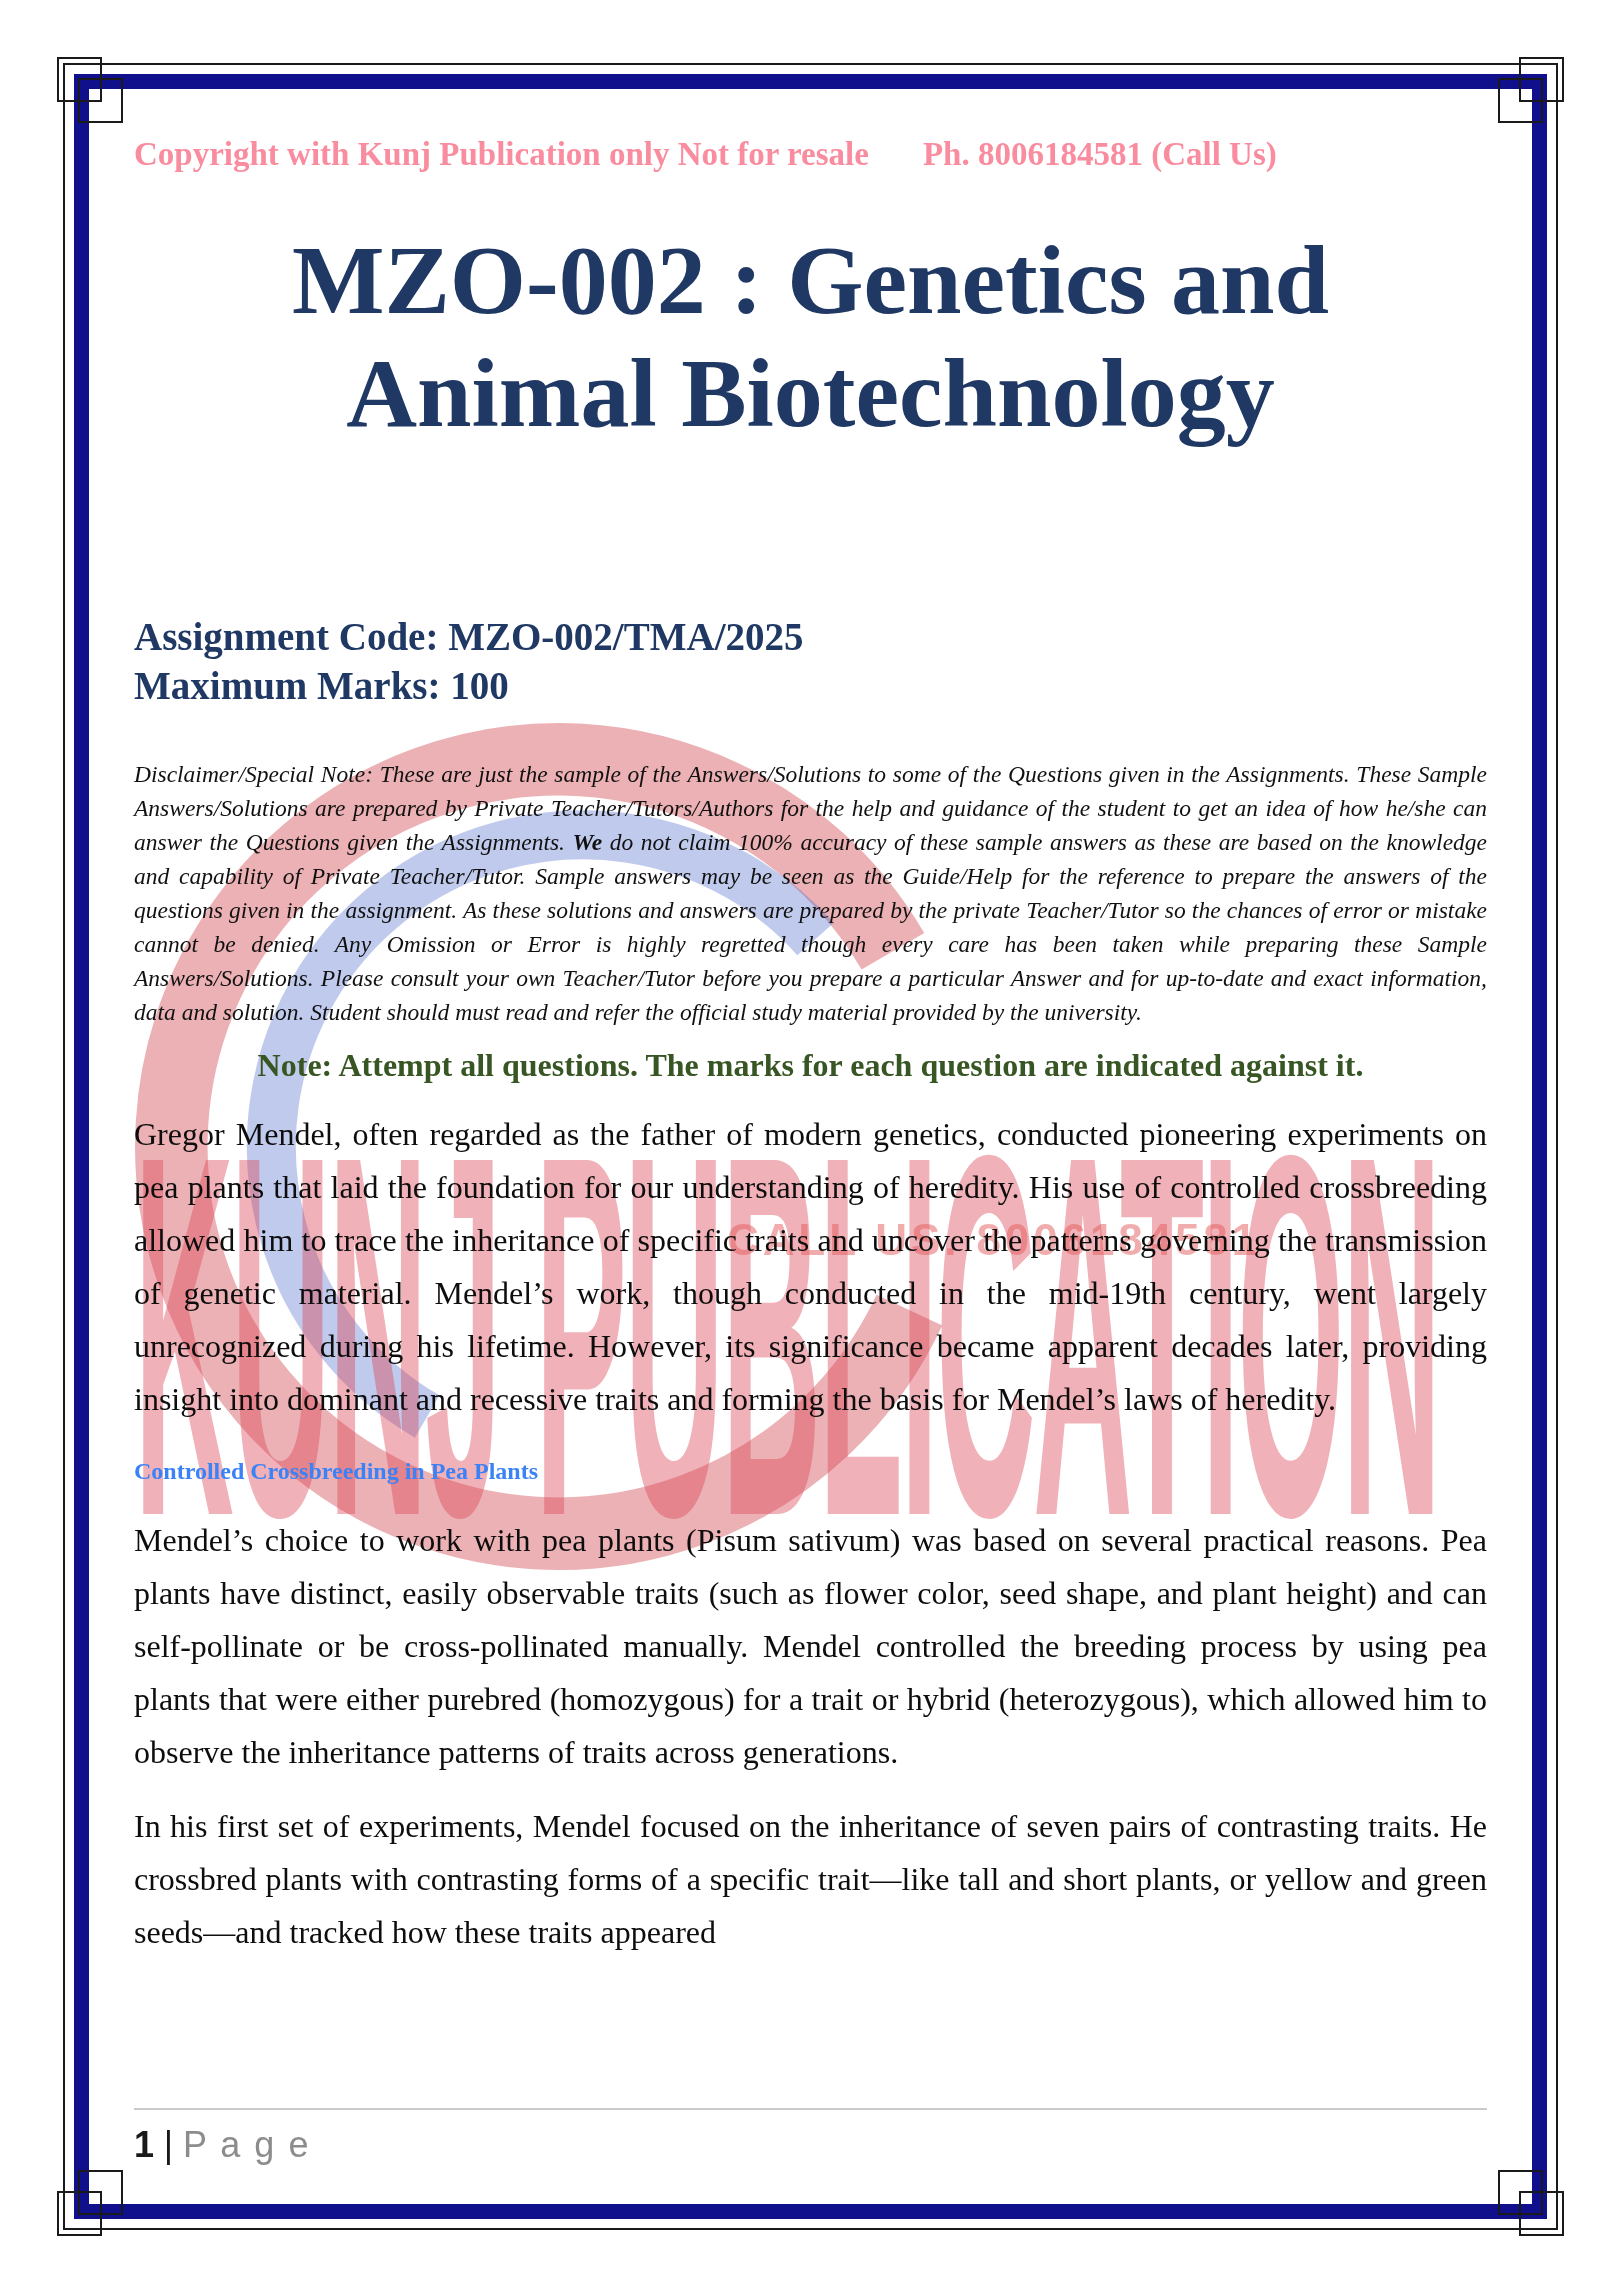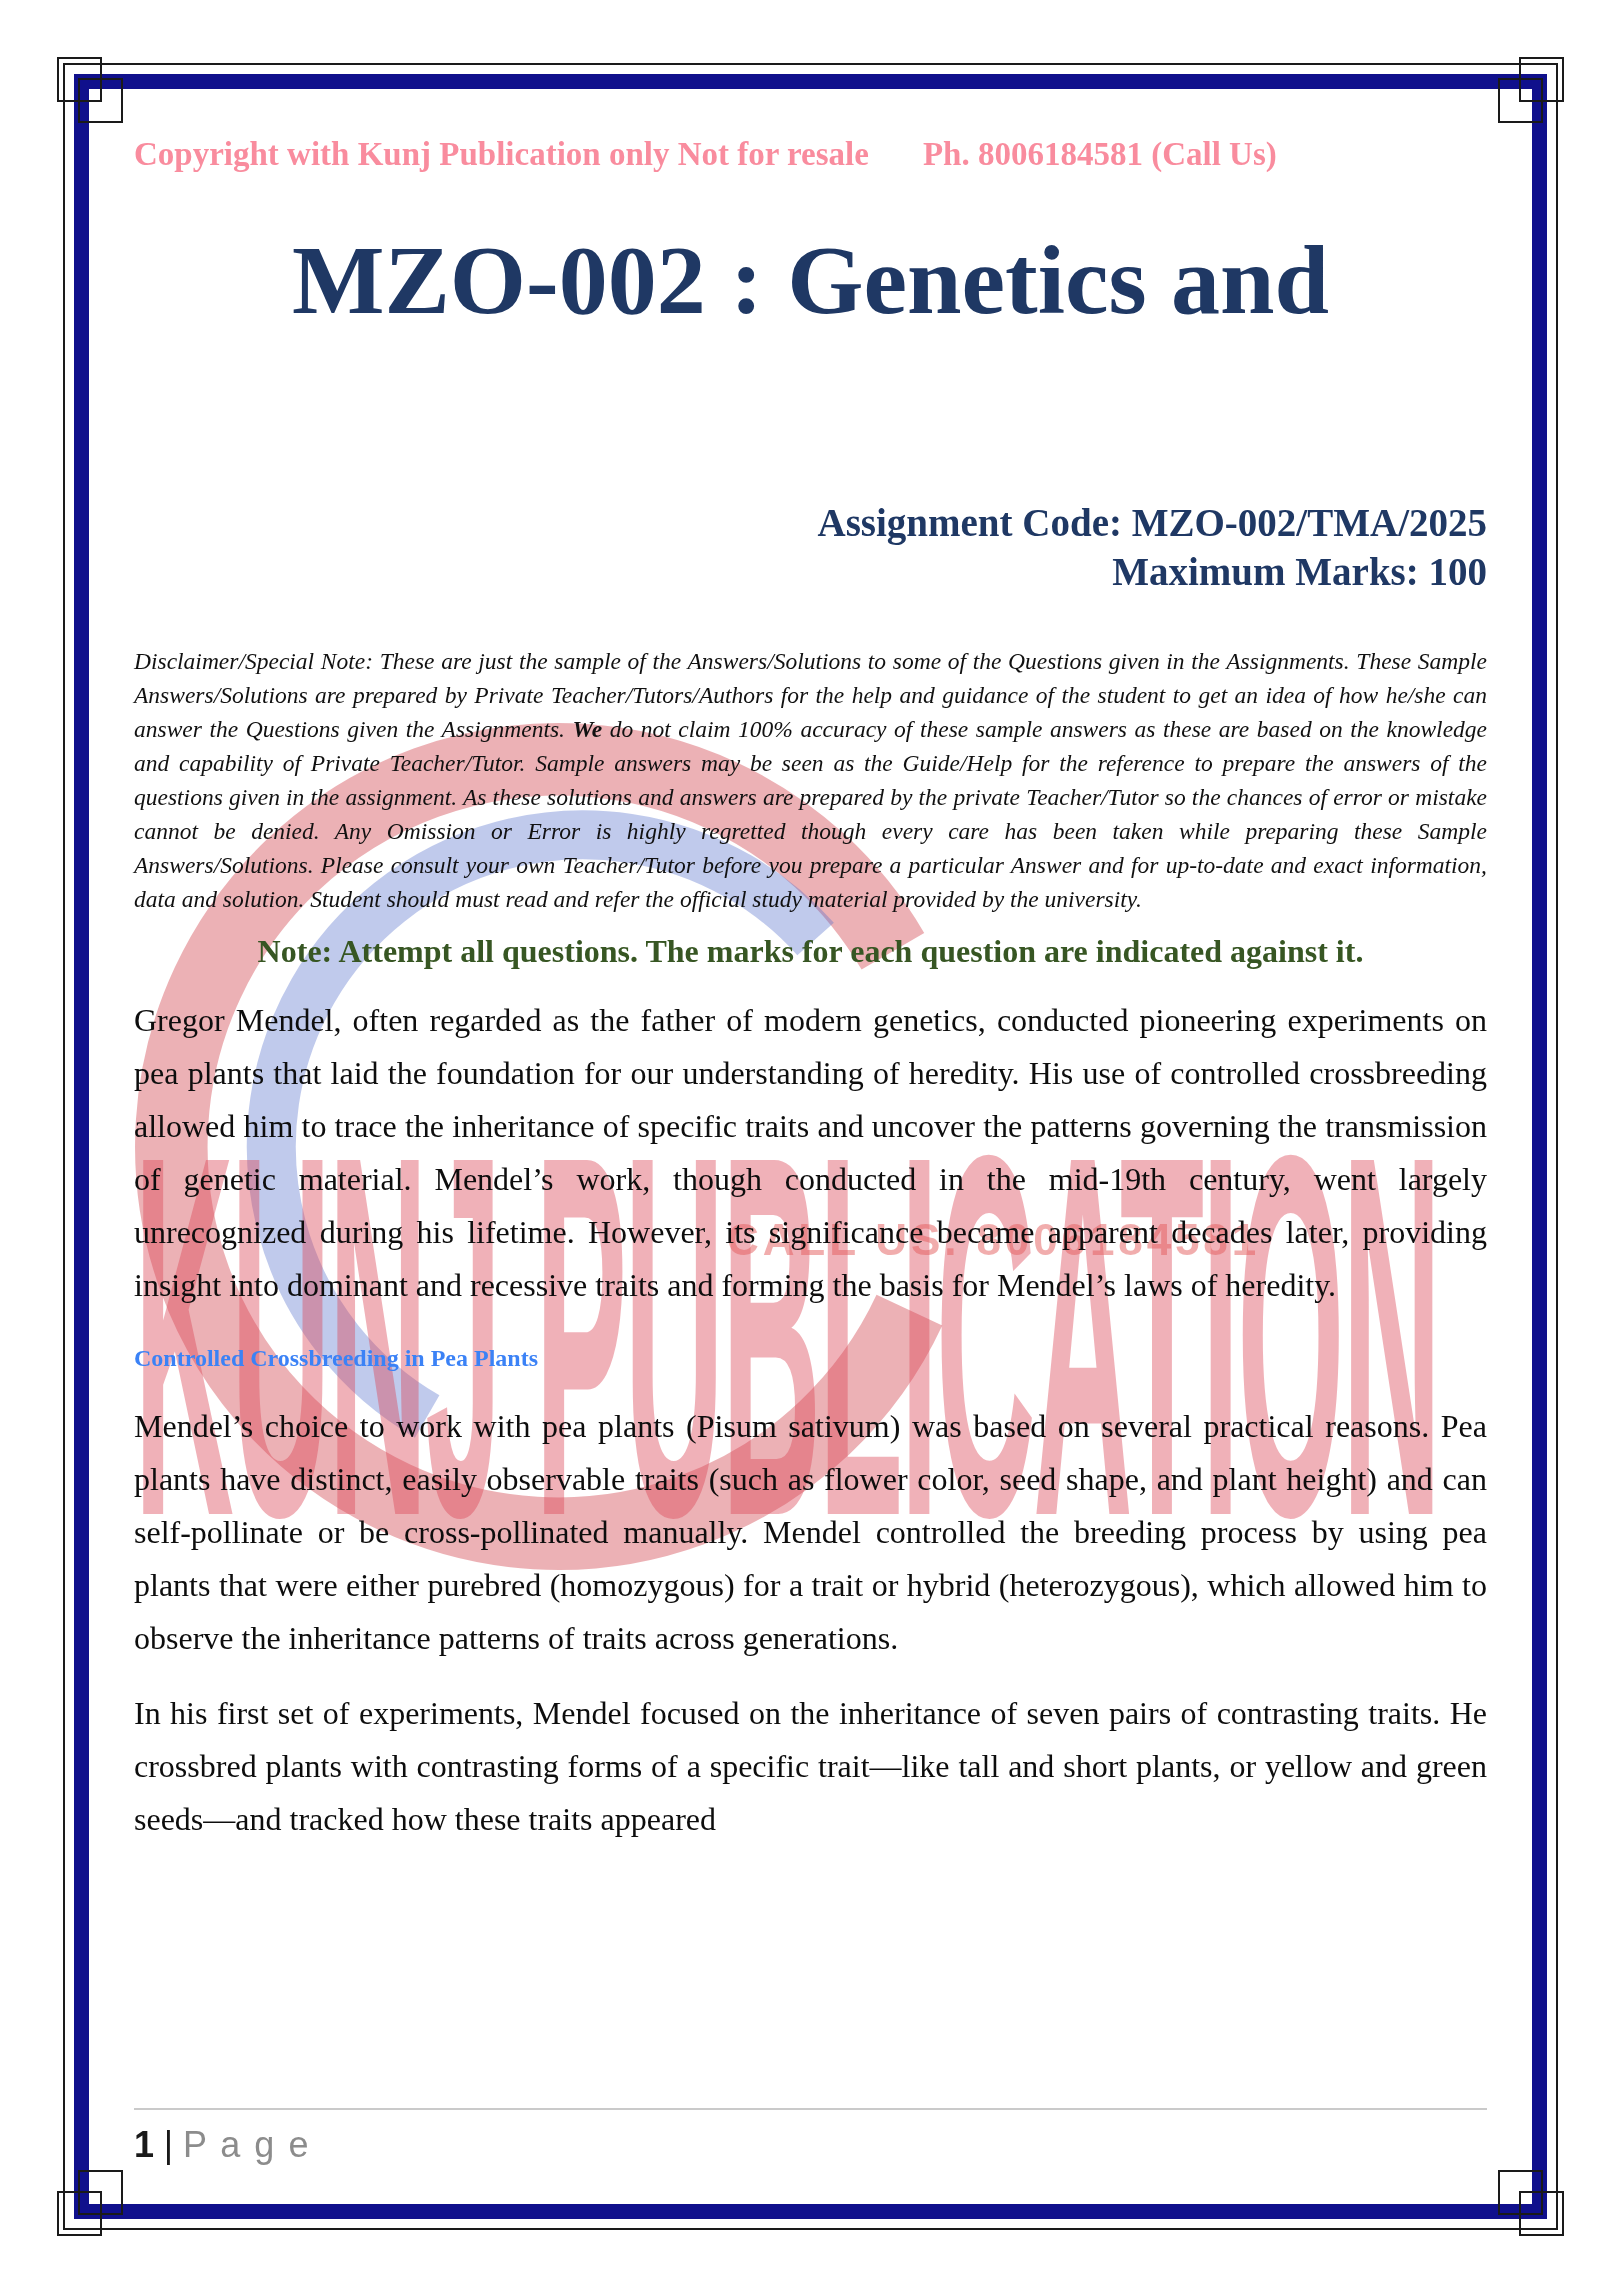--- a/index.html
+++ b/index.html
@@ -28,21 +28,21 @@
            letter-spacing:3.9px;color:rgba(228,92,92,0.50);text-align:center;}
   .wm-logo{position:absolute;left:88px;top:676px;}
 
   
   .content{position:absolute;left:134px;right:134px;top:135px;z-index:3;}
   .copyright{display:flex;gap:54px;font-weight:700;font-size:33px;line-height:1.2;color:#F98C9E;}
   .title{margin:49px 0 0 0;font-weight:700;font-size:98px;line-height:1.16;
          color:#1F3864;text-align:center;}
   .title span{display:block;}
   .assign{margin-top:162px;font-weight:700;font-size:39px;line-height:1.25;
-          color:#1F3864;text-align:right;}
+          color:#1F3864;}
   .disclaimer{margin:47px 0 0 0;font-style:italic;font-size:23.5px;line-height:34px;
               text-align:justify;color:#111111;}
   .disclaimer b{font-style:italic;}
   .note{margin:15.7px 0 0 0;font-weight:700;font-size:32px;line-height:41px;color:#375623;text-align:center;}
   .question{margin:15.7px 0 0 0;font-weight:700;font-size:32px;line-height:43px;
             text-align:justify;color:#2379C5;}
   .bodyp{margin:21.6px 0 0 0;font-size:32px;line-height:53px;text-align:justify;color:#0d0d0d;}
   .subheading{margin:25.5px 0 0 0;font-weight:700;font-size:24px;line-height:41px;color:#3b82f6;}
 
   
@@ -80,20 +80,21 @@
 
   <div class="content">
 
     <div class="copyright">
       <span>Copyright with Kunj Publication only Not for resale</span>
       <span>Ph. 8006184581 (Call Us)</span>
     </div>
 
     <h1 class="title">
       <span>MZO-002 : Genetics and</span>
+      <span>Animal Biotechnology</span>
     </h1>
 
     <div class="assign">
       <div>Assignment Code: MZO-002/TMA/2025</div>
       <div>Maximum Marks: 100</div>
     </div>
 
     <p class="disclaimer"><span>Disclaimer/Special Note: These are just the sample of the Answers/Solutions to some of the Questions given in the Assignments. These Sample Answers/Solutions are prepared by Private Teacher/Tutors/Authors for the help and guidance of the student to get an idea of how he/she can answer the Questions given the Assignments. </span><b>We</b><span> do not claim 100% accuracy of these sample answers as these are based on the knowledge and capability of Private Teacher/Tutor. Sample answers may be seen as the Guide/Help for the reference to prepare the answers of the questions given in the assignment. As these solutions and answers are prepared by the private Teacher/Tutor so the chances of error or mistake cannot be denied. Any Omission or Error is highly regretted though every care has been taken while preparing these Sample Answers/Solutions. Please consult your own Teacher/Tutor before you prepare a particular Answer and for up-to-date and exact information, data and solution. Student should must read and refer the official study material provided by the university.</span></p>
 
     <p class="note">Note: Attempt all questions. The marks for each question are indicated against it.</p>

